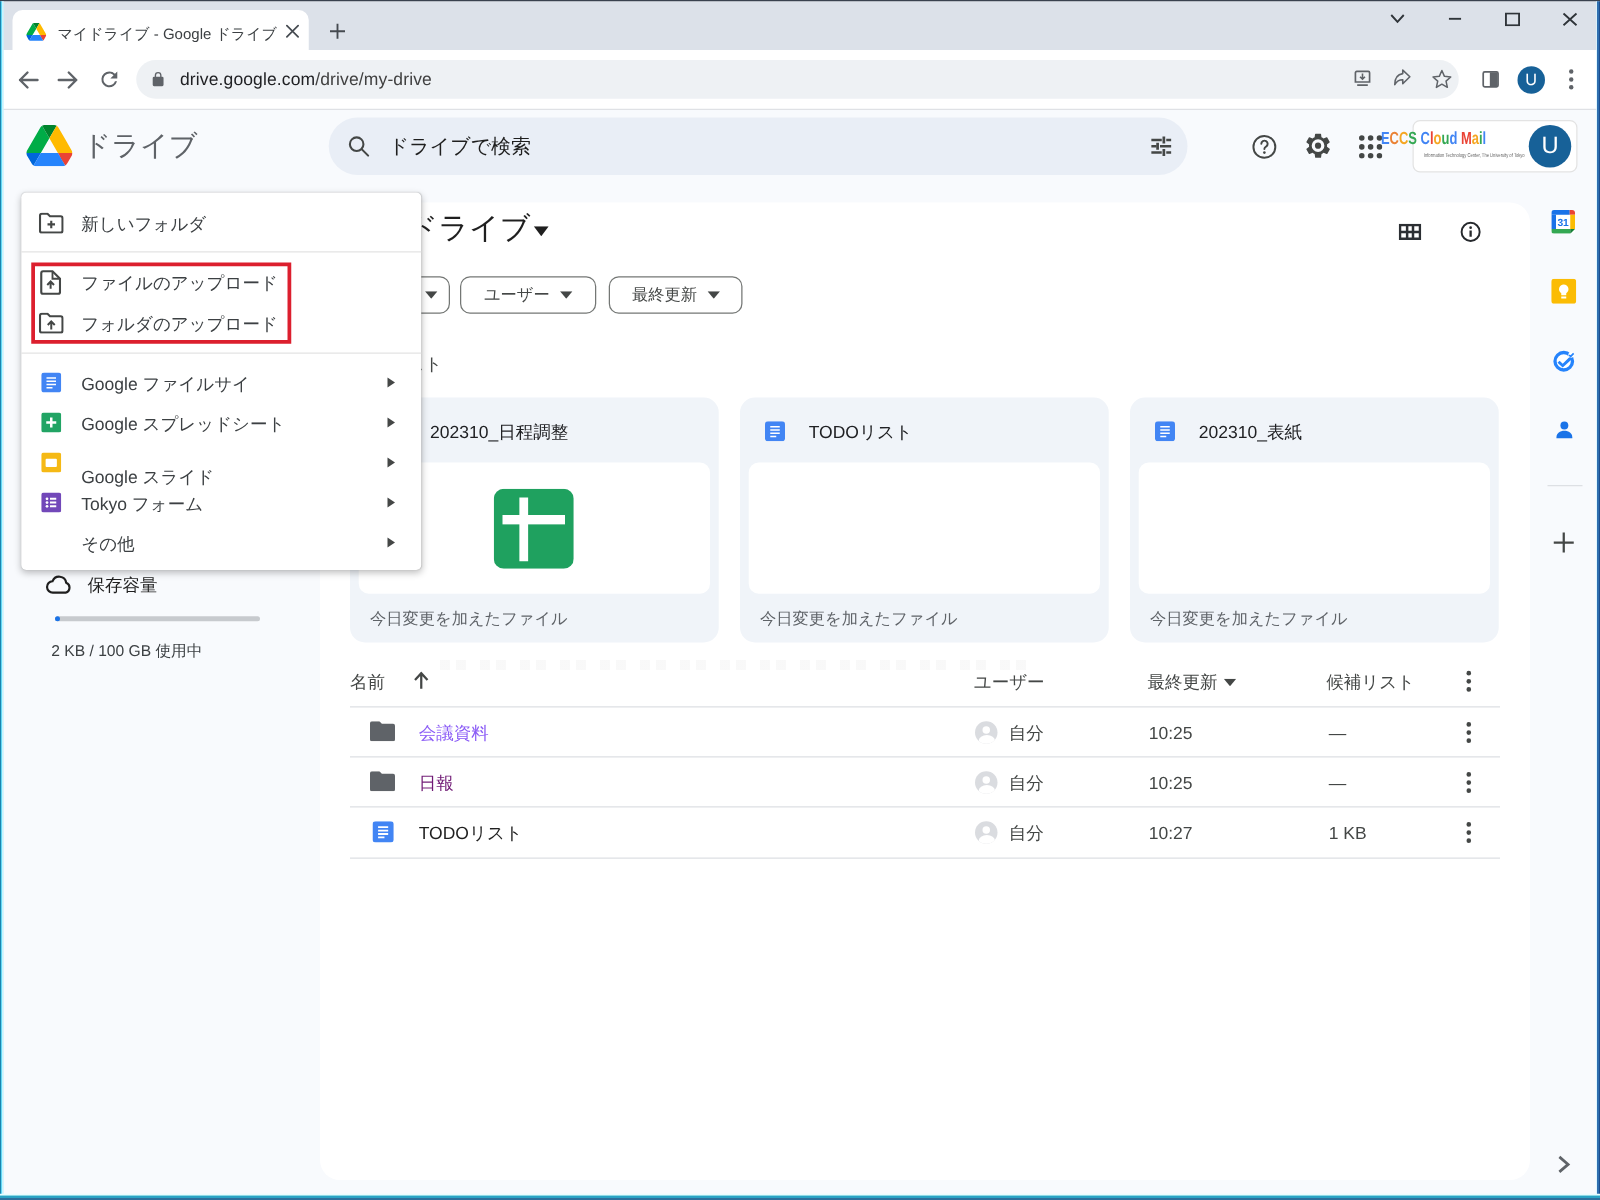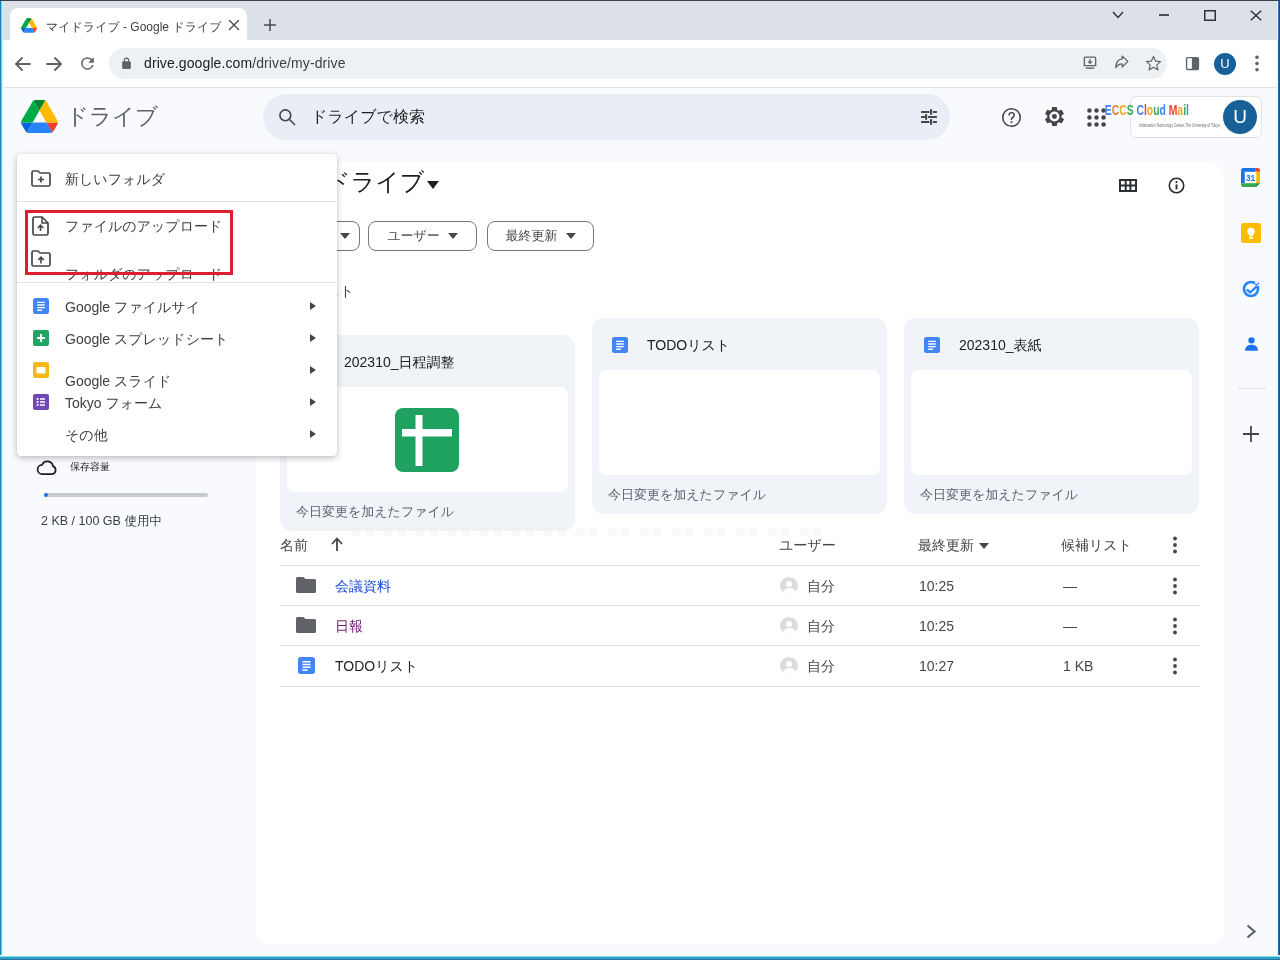--- a/index.html
+++ b/index.html
@@ -189,21 +189,21 @@
       <path d="M0 0 H10 L5 6 Z" fill="#444746"></path>
     </svg></div>
 <div class="chip" style="left:368px;width:109px;">ユーザー<svg width="10" height="6" viewBox="0 0 10 6">
       <path d="M0 0 H10 L5 6 Z" fill="#444746"></path>
     </svg></div>
 <div class="chip" style="left:487px;width:107px;">最終更新<svg width="10" height="6" viewBox="0 0 10 6">
       <path d="M0 0 H10 L5 6 Z" fill="#444746"></path>
     </svg></div>
 <div class="abs" style="left:283px;top:283px;font-size:14px;color:#444746;">候補リスト</div>
 
-<div class="card" style="left:280px;margin-top:17px;">
+<div class="card" style="left:280px;">
   <svg style="position:absolute;left:20px;top:19px" width="16" height="16" viewBox="0 0 16 16">
       <rect width="16" height="16" rx="2" fill="#21a464"></rect>
       <path d="M4 4.5 h8 M4 7.5 h8 M4 10.5 h8" stroke="#fff" stroke-width="1.6"></path>
     </svg>
   <div class="cardtitle" style="left:64px;">202310_日程調整</div>
   <div class="cardprev">
       <svg style="position:absolute;left:108px;top:21px" width="64" height="64" viewBox="0 0 64 64">
         <rect width="64" height="64" rx="8" fill="#1fa15f"></rect>
         <rect x="20.5" y="7" width="7" height="51" fill="#fff"></rect>
         <rect x="7" y="21" width="50" height="7.5" fill="#fff"></rect>
@@ -247,21 +247,21 @@
     <circle cx="2" cy="15.5" r="1.9" fill="#444746"></circle>
   </svg>
 <div class="divline" style="top:565px;"></div>
 <div class="divline" style="top:605px;"></div>
 <div class="divline" style="top:645px;"></div>
 <div class="divline" style="top:686px;"></div>
 
 <svg class="abs" style="left:296px;top:577px" width="20" height="16" viewBox="0 0 20 16">
     <path d="M1.5 0 H7.5 L9.5 2 H18.5 A1.5 1.5 0 0 1 20 3.5 V14.5 A1.5 1.5 0 0 1 18.5 16 H1.5 A1.5 1.5 0 0 1 0 14.5 V1.5 A1.5 1.5 0 0 1 1.5 0 Z" fill="#5f6368"></path>
   </svg>
-<div class="abs cell" style="left:335px;top:578px;color:#1d4ed8;">会議資料</div>
+<div class="abs cell" style="left:335px;top:578px;color:#8b5cf6;">会議資料</div>
 <svg class="abs" style="left:296px;top:617px" width="20" height="16" viewBox="0 0 20 16">
     <path d="M1.5 0 H7.5 L9.5 2 H18.5 A1.5 1.5 0 0 1 20 3.5 V14.5 A1.5 1.5 0 0 1 18.5 16 H1.5 A1.5 1.5 0 0 1 0 14.5 V1.5 A1.5 1.5 0 0 1 1.5 0 Z" fill="#5f6368"></path>
   </svg>
 <div class="abs cell" style="left:335px;top:618px;color:#701a75;">日報</div>
 <svg class="abs" style="left:298px;top:657px" width="17" height="17" viewBox="0 0 16 16">
     <rect width="16" height="16" rx="2.5" fill="#4285f4"></rect>
     <path d="M4.2 4.4 h7.6 M4.2 7 h7.6 M4.2 9.6 h7.6 M4.2 12.2 h4.8" stroke="#fff" stroke-width="1.35"></path>
   </svg>
 <div class="abs cell" style="left:335px;top:658px;color:#1f1f1f;">TODOリスト</div>
 <div class="avatar abs" style="top:577px;"></div>
@@ -329,21 +329,21 @@
 <svg class="abs" style="left:1242px;top:425px" width="18" height="18" viewBox="0 0 18 18">
     <path d="M9 1 V17 M1 9 H17" stroke="#444746" stroke-width="1.8"></path>
   </svg>
 <svg class="abs" style="left:1245px;top:924px" width="12" height="15" viewBox="0 0 12 15">
     <path d="M2.5 1.5 L9.5 7.5 L2.5 13.5" stroke="#5f6368" stroke-width="2.2" fill="none"></path>
   </svg>
 
 <svg class="abs" style="left:36px;top:460px" width="22" height="16" viewBox="0 0 24 17">
     <path d="M18.5 6.5 A6.2 6.2 0 0 0 6.6 5.2 A5 5 0 0 0 7 15.2 H18 A4.6 4.6 0 0 0 18.5 6.5 Z" fill="none" stroke="#1f1f1f" stroke-width="1.9"></path>
   </svg>
-<div class="abs" style="left:70px;top:460px;font-size:10px;color:#1f1f1f;">保存容量</div>
+<div class="abs" style="left:70px;top:460px;font-size:14px;color:#1f1f1f;">保存容量</div>
 <div class="abs" style="left:44px;top:493px;width:164px;height:4px;border-radius:2px;background:#c7cace;"></div>
 <div class="abs" style="left:44px;top:493px;width:4px;height:4px;border-radius:2px;background:#1a73e8;"></div>
 <div class="abs" style="left:41px;top:513px;font-size:12.5px;color:#3c4043;">2 KB / 100 GB 使用中</div>
 
 <div class="abs" id="menu"></div>
 <div class="mi" style="top:170px;z-index:41;">
     <svg style="position:absolute;left:14px;top:0px" width="20" height="17" viewBox="0 0 20 17" fill="none" stroke="#444746" stroke-width="1.7">
       <path d="M1 2.5 A1.5 1.5 0 0 1 2.5 1 H7 L9 3 H17.5 A1.5 1.5 0 0 1 19 4.5 V14.5 A1.5 1.5 0 0 1 17.5 16 H2.5 A1.5 1.5 0 0 1 1 14.5 Z"></path>
       <path d="M10 6.5 V12.5 M7 9.5 H13"></path>
     </svg>
@@ -356,21 +356,21 @@
       <path d="M10 1 V7 H16" stroke-width="1.5"></path>
       <path d="M8.5 15 V9.5 M5.8 12 L8.5 9.2 L11.2 12" stroke-width="1.6"></path>
     </svg>
     <span class="txt" style="top:0px;">ファイルのアップロード</span>
   </div>
 <div class="mi" style="top:251px;z-index:41;">
     <svg style="position:absolute;left:14px;top:-1px" width="20" height="17" viewBox="0 0 20 17" fill="none" stroke="#444746" stroke-width="1.7">
       <path d="M1 2.5 A1.5 1.5 0 0 1 2.5 1 H7 L9 3 H17.5 A1.5 1.5 0 0 1 19 4.5 V14.5 A1.5 1.5 0 0 1 17.5 16 H2.5 A1.5 1.5 0 0 1 1 14.5 Z"></path>
       <path d="M10 13.5 V7.5 M7.2 10 L10 7.2 L12.8 10" stroke-width="1.6"></path>
     </svg>
-    <span class="txt" style="top:0px;margin-top:15px;">フォルダのアップロード</span>
+    <span class="txt" style="top:0px;">フォルダのアップロード</span>
   </div>
 <div class="abs" style="left:17px;top:282px;width:320px;height:1px;background:#e3e3e3;z-index:41;"></div>
 <div class="mi" style="top:298px;z-index:41;">
     <svg style="position:absolute;left:16px;top:0px" width="16" height="16" viewBox="0 0 16 16">
       <rect width="16" height="16" rx="2.5" fill="#4285f4"></rect>
       <path d="M4.2 4.4 h7.6 M4.2 7 h7.6 M4.2 9.6 h7.6 M4.2 12.2 h4.8" stroke="#fff" stroke-width="1.35"></path>
     </svg>
     <span class="txt" style="top:1px;">Google ファイルサイ</span>
     <span class="arr" style="top:4px;"></span>
   </div>

